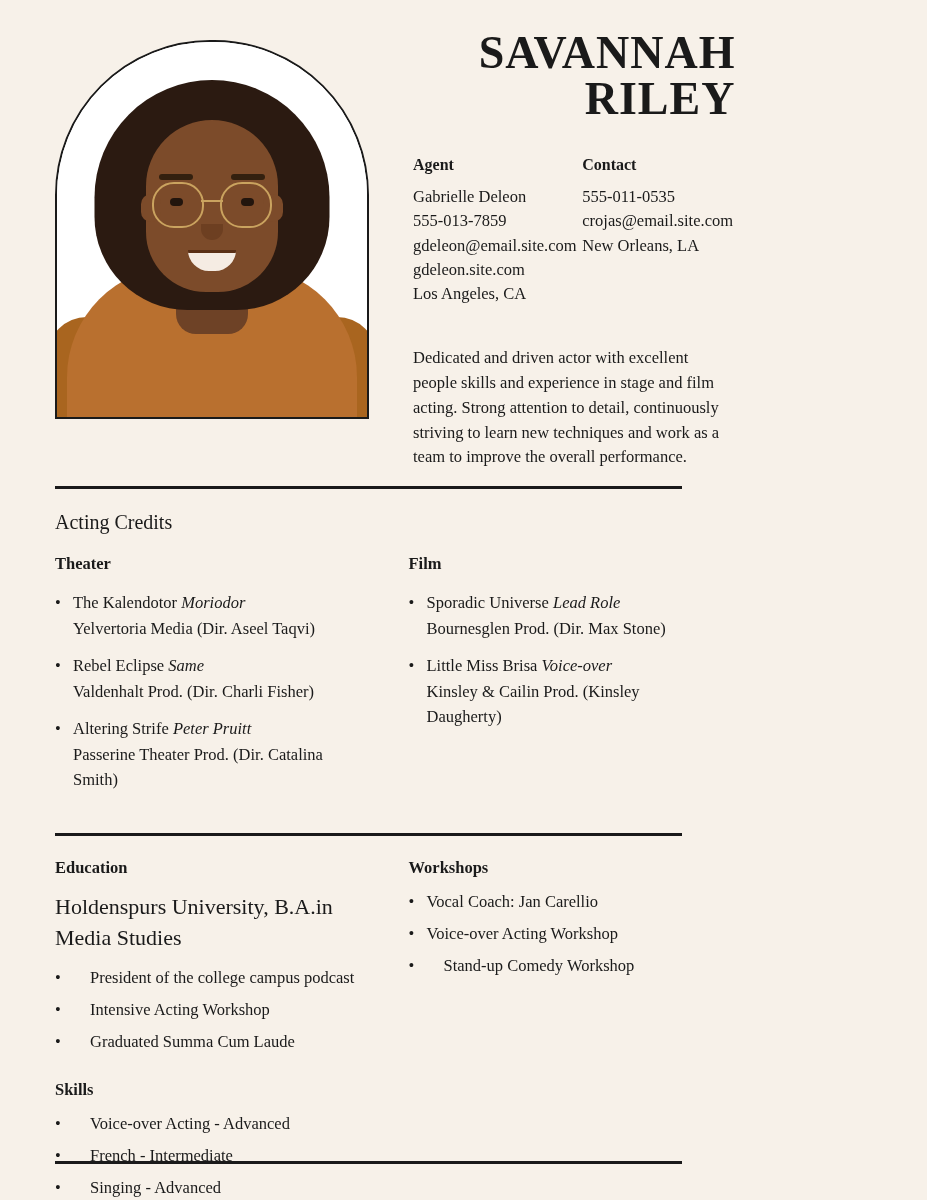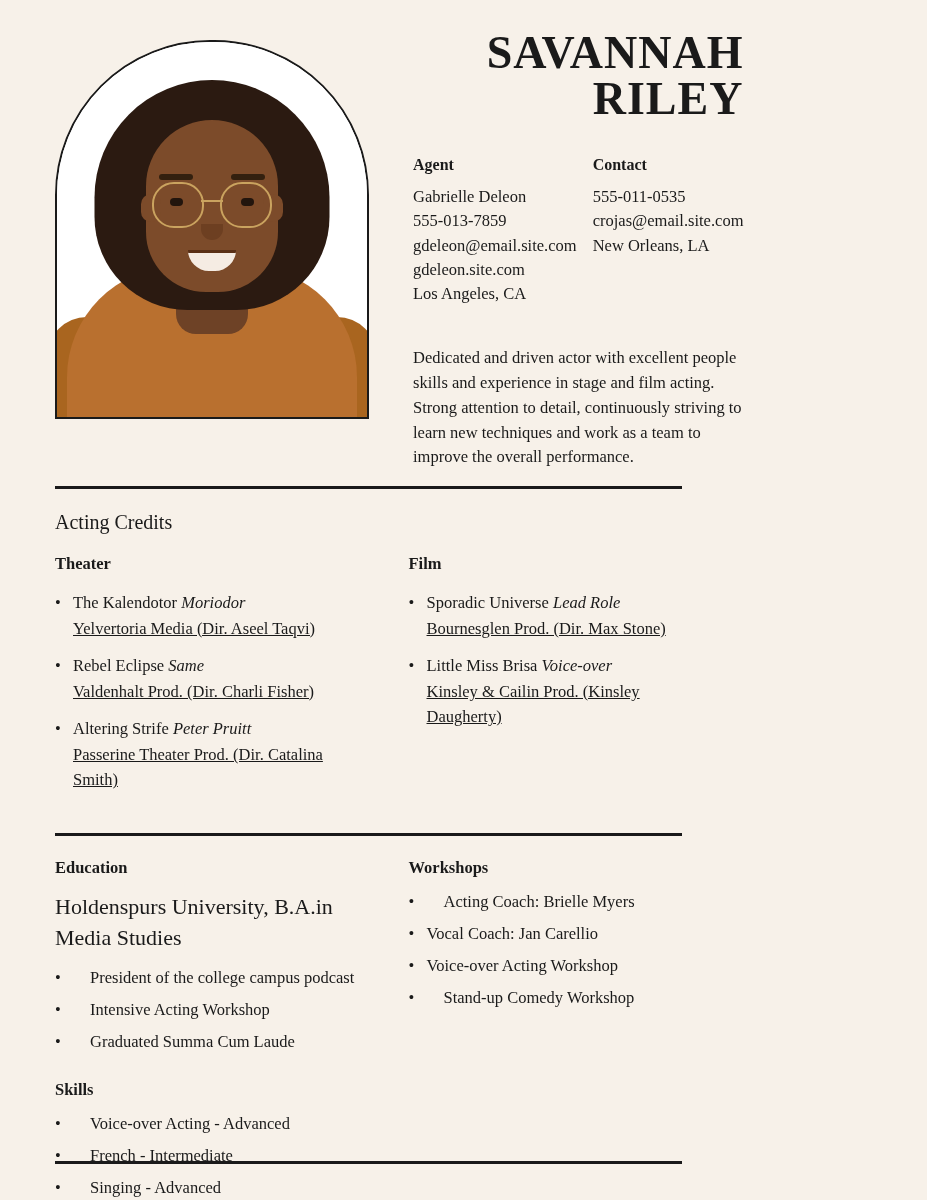--- a/index.html
+++ b/index.html
@@ -176,21 +176,21 @@
   .name {
     font-size: 46px;
     font-weight: bold;
     letter-spacing: 1px;
     text-align: right;
     margin: 0 0 34px 0;
     line-height: 1;
   }
   .contact-row {
     display: flex;
-    gap: 8px;
+    gap: 0;
   }
   .contact-col { width: 50%; }
   .contact-col.right { padding-left: 8px; }
   .col-head {
     font-weight: bold;
     font-size: 16px;
     margin-bottom: 11px;
   }
   .contact-line {
     font-size: 16.5px;
@@ -242,21 +242,20 @@
     line-height: 1.55;
   }
   ul.bullets li::before {
     content: "•";
     position: absolute;
     left: 0;
     top: 0;
   }
   .credit-sub {
     display: block;
-    text-decoration: underline;
   }
   .ital { font-style: italic; }
 
   
   .lower {
     margin-top: 22px;
   }
   .lower .sub-head { margin-bottom: 14px; }
   .edu-line {
     font-size: 22px;
@@ -401,21 +400,20 @@
           <li>Voice-over Acting - Advanced</li>
           <li>French - Intermediate</li>
           <li>Singing - Advanced</li>
         </ul>
       </div>
     </div>
 
     <div class="col right">
       <div class="sub-head">Workshops</div>
       <ul class="dash">
-        <li>Acting Coach: Brielle Myers</li>
         <li class="tight-item" style="padding-left:18px">Vocal Coach: Jan Carellio</li>
         <li class="tight-item" style="padding-left:18px">Voice-over Acting Workshop</li>
         <li>Stand-up Comedy Workshop</li>
       </ul>
     </div>
   </div>
 
   <div class="rule bottom"></div>
 </div>
 

